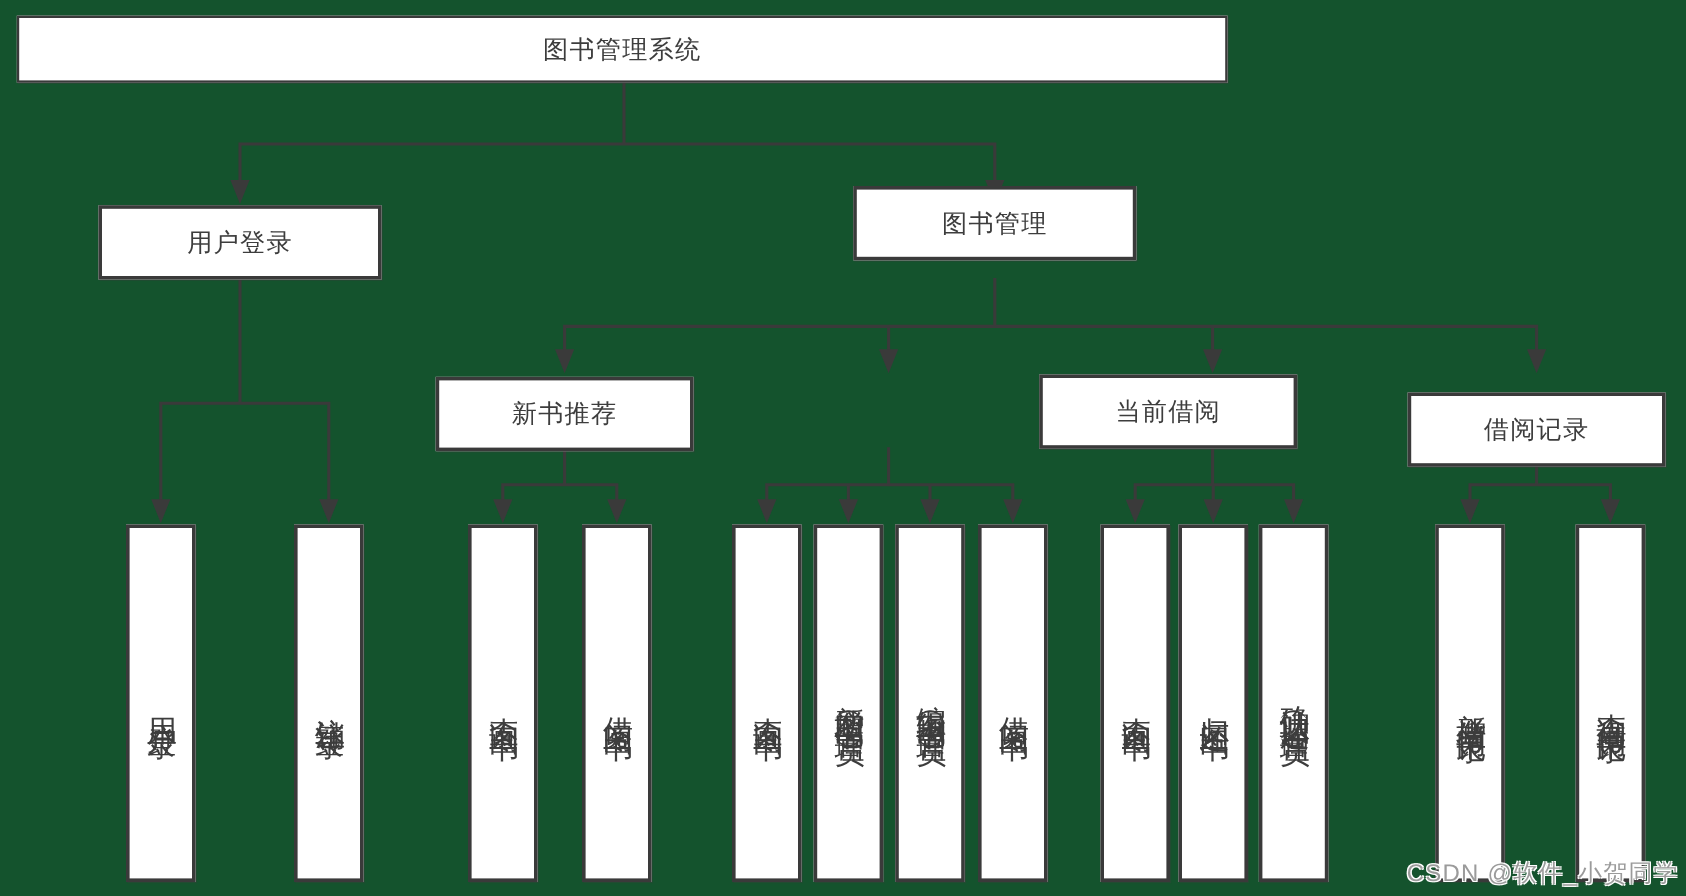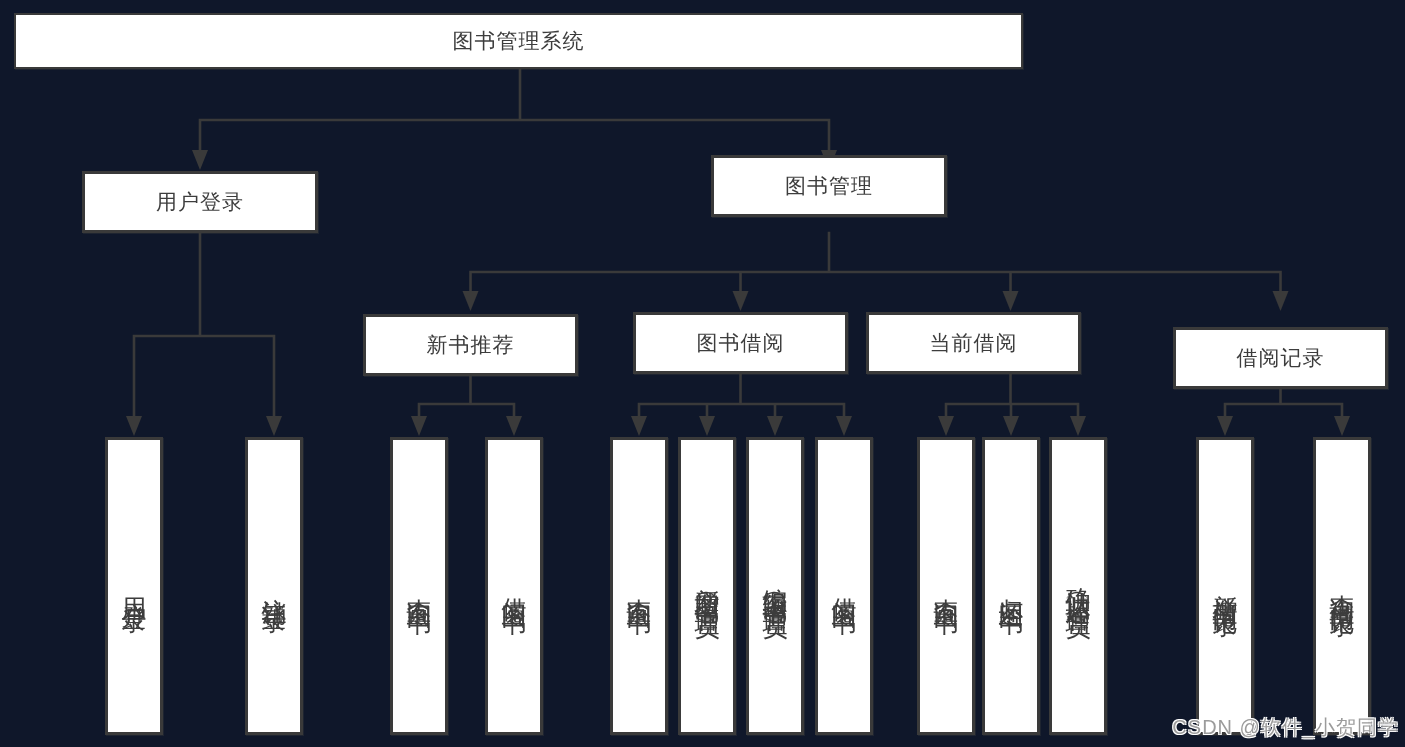--- a/index.html
+++ b/index.html
@@ -1,19 +1,19 @@
 <!DOCTYPE html>
 <html><head>
 <meta charset="utf-8">
 <style>
   html,body{margin:0;padding:0;background:#ffffff;}
   .canvas{
     position:relative;
     width:1405px;height:747px;
-    background:#0f172a;
+    background:#14532d;
     overflow:hidden;
     font-family:"Liberation Sans", sans-serif;
   }
   .connector-layer{
     position:absolute;left:0;top:0;width:1405px;height:747px;z-index:0;
   }
   .node{
     position:absolute;
     box-sizing:border-box;
     background:#ffffff;
@@ -118,23 +118,20 @@
   <div class="node n-l2 n-l2-0">
     <span class="h-label">用户登录</span>
   </div>
   <div class="node n-l2 n-l2-1">
     <span class="h-label">图书管理</span>
   </div>
 
   <div class="node n-l3 n-l3-0">
     <span class="h-label">新书推荐</span>
   </div>
-  <div class="node n-l3 n-l3-1">
-    <span class="h-label">图书借阅</span>
-  </div>
   <div class="node n-l3 n-l3-2">
     <span class="h-label">当前借阅</span>
   </div>
   <div class="node n-l3 n-l3-3">
     <span class="h-label">借阅记录</span>
   </div>
 
   <div class="node n-l4 v-node n-g1-0">用户登录</div>
   <div class="node n-l4 v-node n-g1-1">注销登录</div>
 

